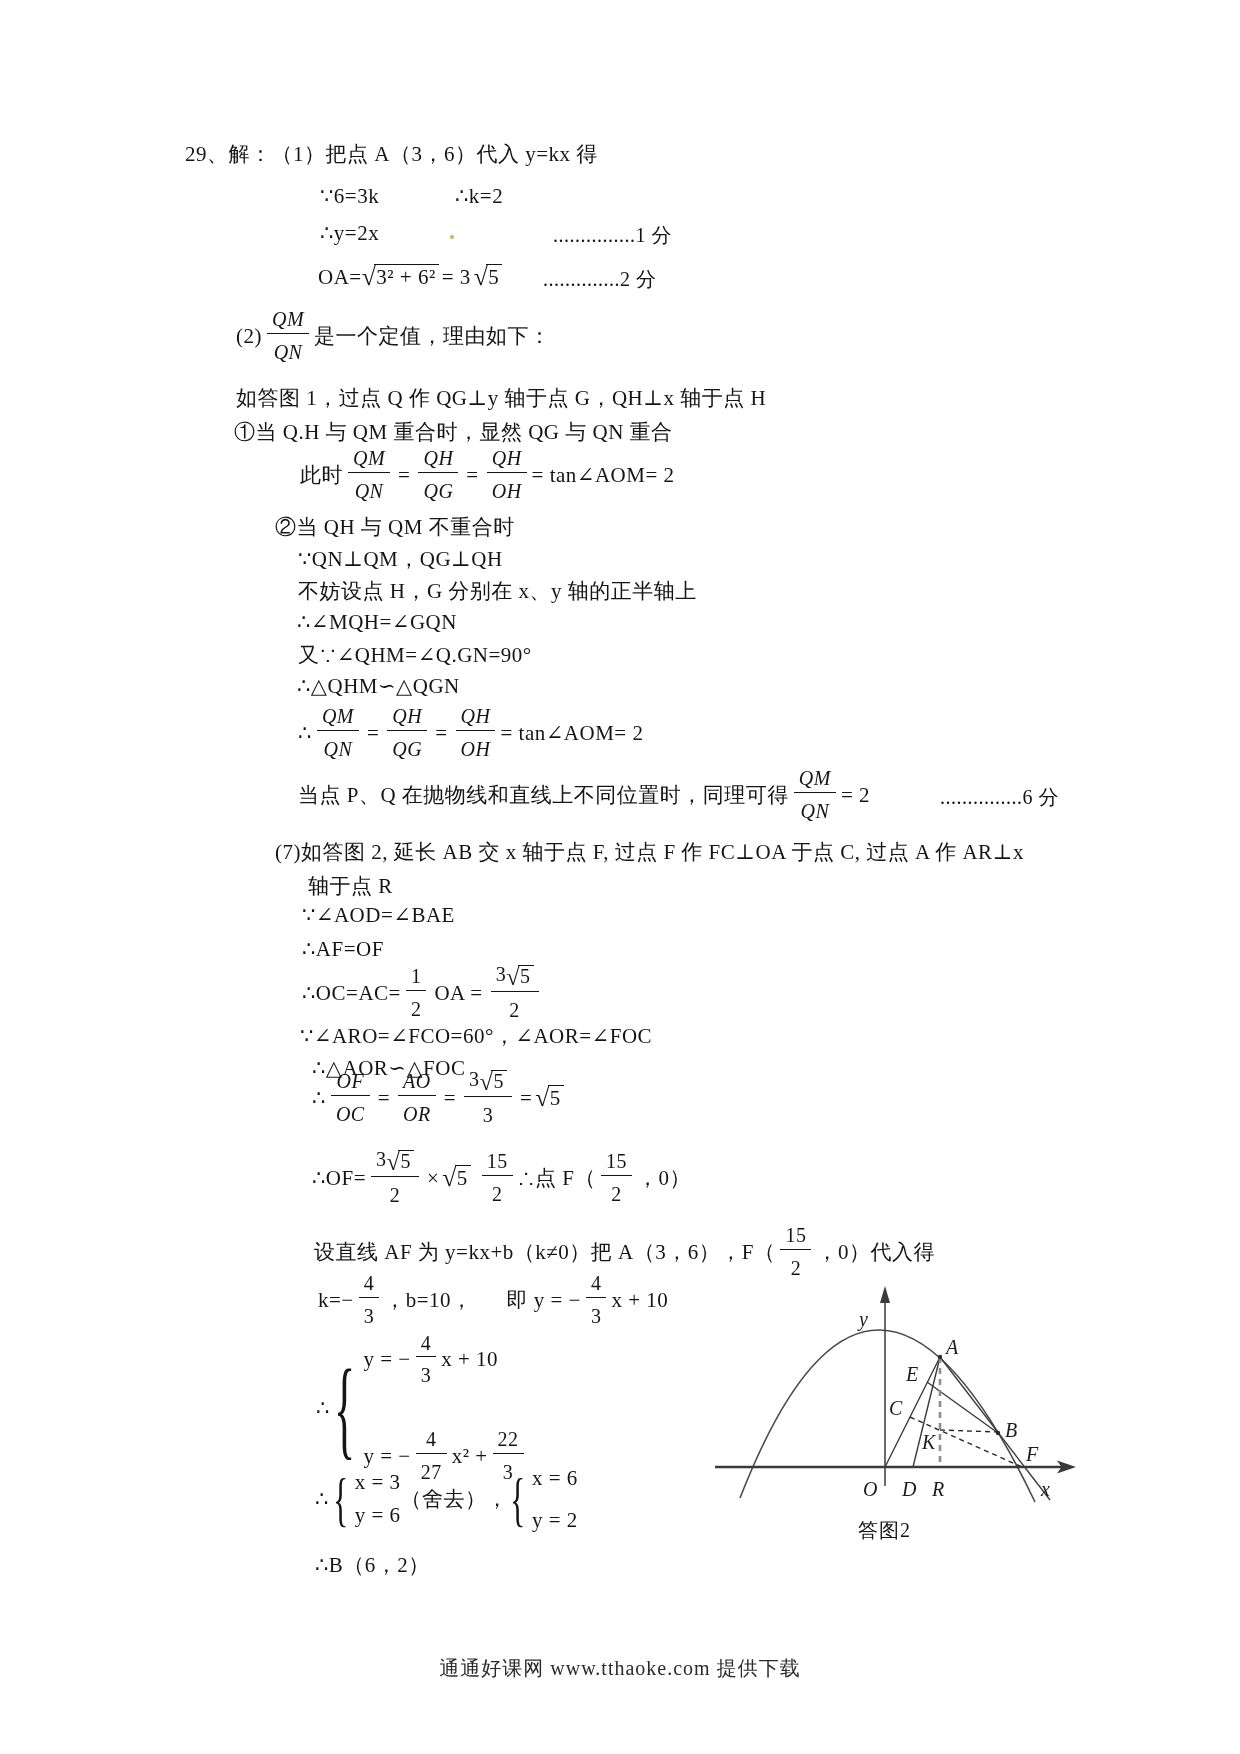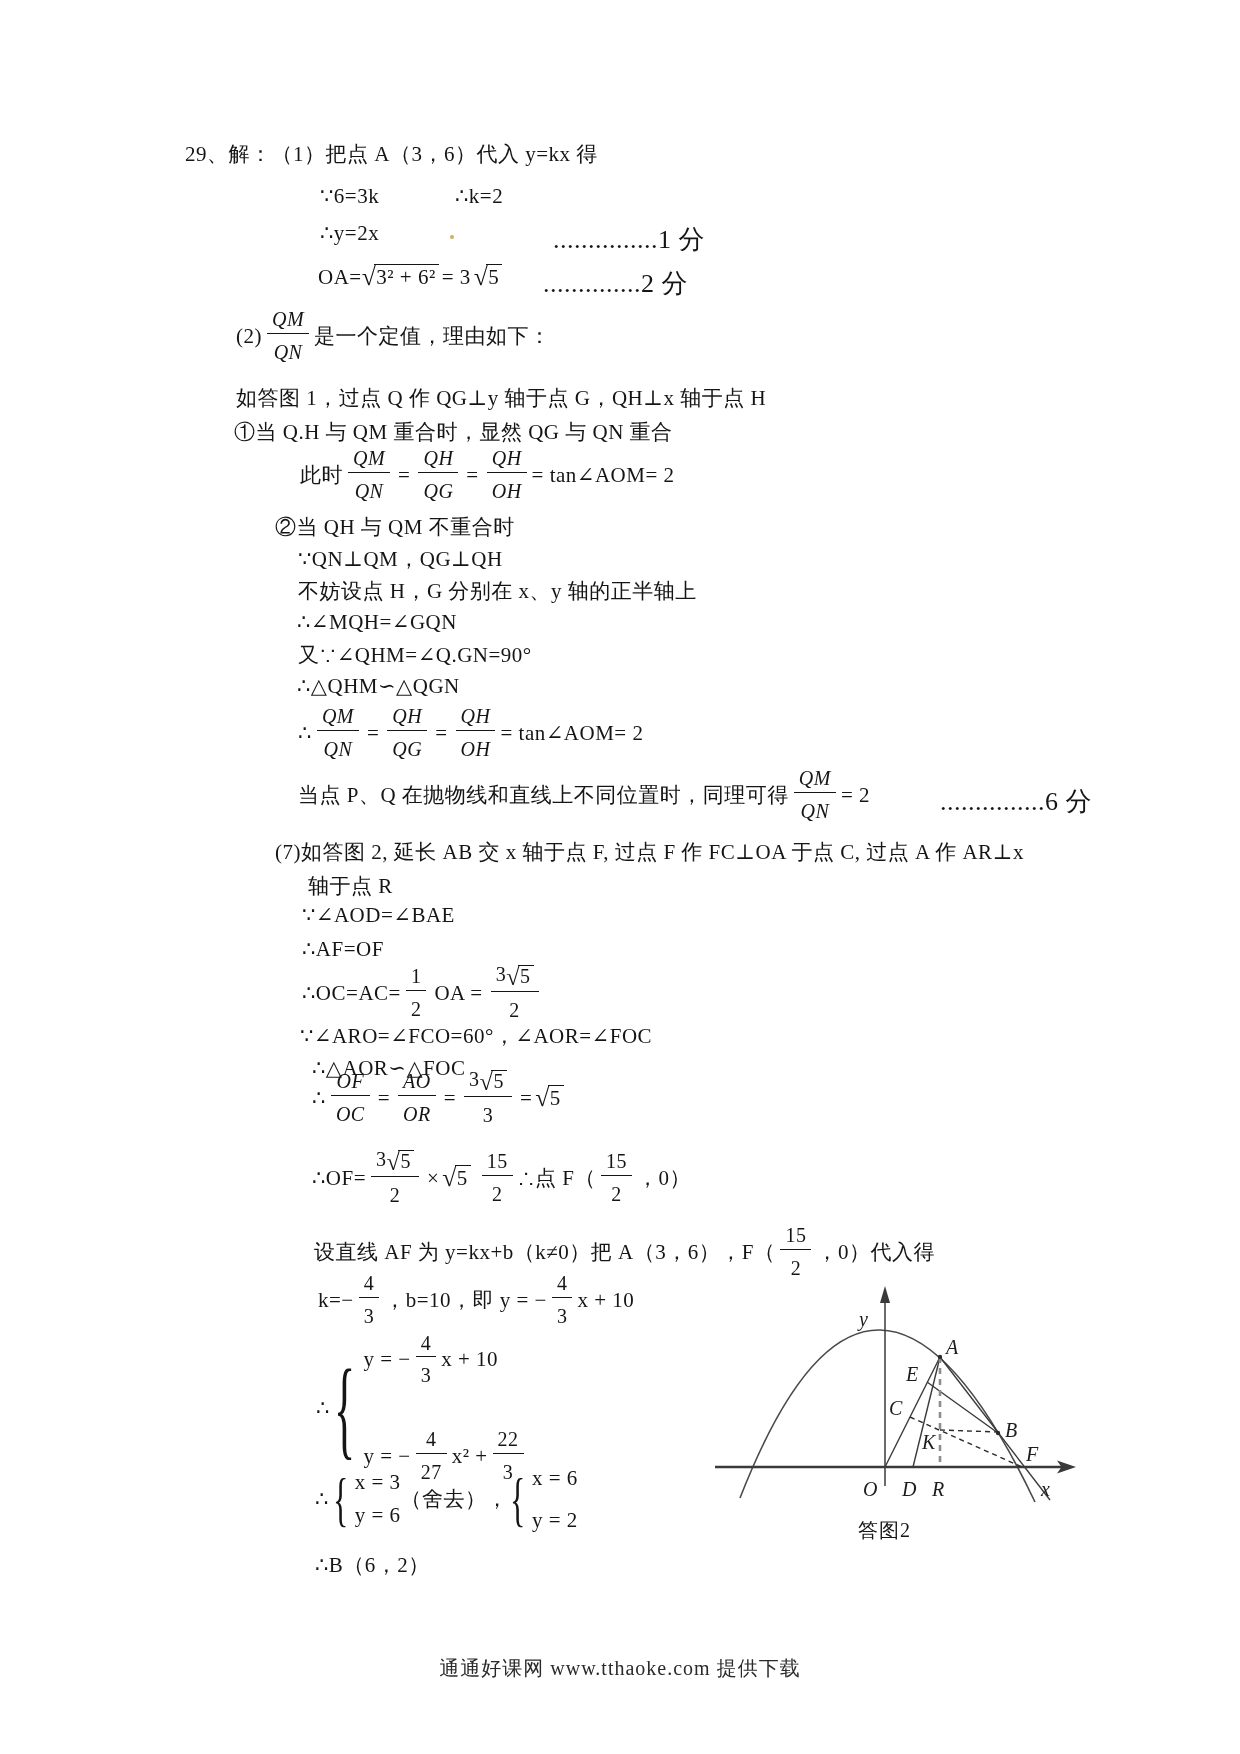--- a/index.html
+++ b/index.html
@@ -16,21 +16,21 @@
   .fr{display:inline-block;text-align:center;vertical-align:middle;
       font-size:20px;line-height:1.08;margin:16px 5px;font-style:italic;}
   .fr.up{font-style:normal;}
   .fr .n{display:block;border-bottom:1.4px solid #151515;padding:0 5px 2px;}
   .fr .d{display:block;padding:8px 5px 0;}
   
   .rt{white-space:nowrap;display:inline-flex;align-items:flex-start;vertical-align:middle;}
   .rs{font-size:1.22em;line-height:1;margin-right:-2px;}
   .rb{border-top:1.5px solid #151515;padding:0 3px 0 2px;}
   .eq{margin:0 3px;}
-  .dots{position:absolute;font-size:26px;letter-spacing:.5px;text-align:center;}
+  .dots{position:absolute;font-size:20px;letter-spacing:.5px;text-align:center;}
   .brace{display:inline-block;font-weight:400;transform-origin:center;}
   .sys{display:inline-block;vertical-align:middle;text-align:left;}
   .sys .row{display:flex;align-items:center;}
   .speck{position:absolute;width:4px;height:4px;border-radius:50%;
          background:#c9a23c;opacity:.85;}
   .caption{position:absolute;font-size:20px;letter-spacing:1px;}
   .footer{position:absolute;left:0;width:100%;text-align:center;
           font-size:20px;color:#2a2a2a;letter-spacing:1px;}
   svg text{font-family:"Liberation Serif","DejaVu Serif",serif;font-style:italic;
            font-size:20px;fill:#1c1c1c;}
@@ -223,21 +223,21 @@
   <span>，0）代入得</span>
 </div>
 
 <div class="ln fl" style="left:318px;top:1272px;height:56px">
   <span class="rm">k=−</span>
   <span class="fr up">
       <span class="n">4</span>
       <span class="d">3</span>
     </span>
   <span class="rm">，b=10，</span>
-  <span class="mi" style="">即 y = −</span>
+  <span class="mi" style="margin-left:34px">即 y = −</span>
   <span class="fr up">
       <span class="n">4</span>
       <span class="d">3</span>
     </span>
   <span class="mi">x + 10</span>
 </div>
 
 <div class="ln fl" style="left:316px;top:1344px;height:128px">
   <span>∴</span>
   <span class="brace" style="font-size:44px;transform:scaleY(2.5);margin:0 8px 0 4px">{</span>

